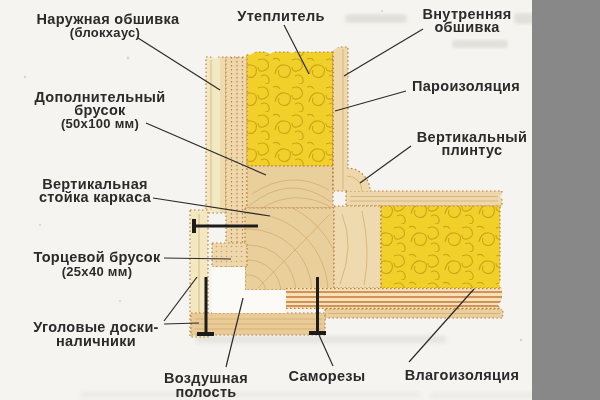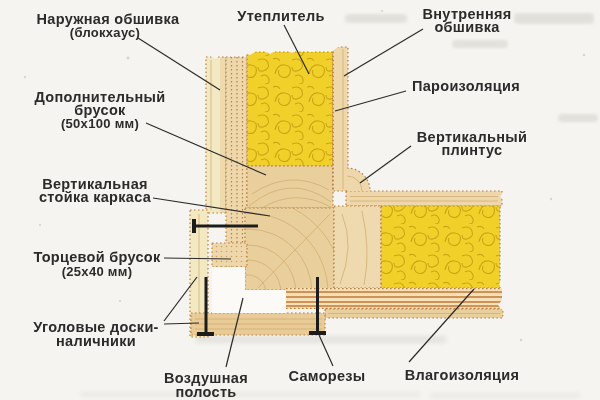--- a/index.html
+++ b/index.html
@@ -1,16 +1,16 @@
 <!DOCTYPE html>
 <html style="--bg: #f5f4f0; --ink: #2b2b2b; --yellow: #f2d02a; --yellow_line: #c49d10; --wood_light: #f2e8c2; --wood: #eed8ab; --wood_deep: #e9cf9c; --grain: #d2ab6e; --dot_border: #b97f44; --stripe_orange: #d49157; --stripe_light: #f5e2b8; --cavity_white: #fbfaf6; --screw: #1c1c1c; --smudge: #d7d4cd;"><head>
 <meta charset="utf-8">
 <style>
   html,body{margin:0;padding:0;background:#888;}
-  #stage{width:600px;height:400px;position:relative;overflow:hidden;background:var(--bg,#f5f4f0);}
+  #stage{width:532px;height:400px;position:relative;overflow:hidden;background:var(--bg,#f5f4f0);}
   svg{display:block;}
   .lbl{font-family:"Liberation Sans","DejaVu Sans",sans-serif;font-weight:bold;font-size:14.5px;fill:var(--ink,#2b2b2b);letter-spacing:.3px;text-anchor:middle;}
   .lbl-sm{font-size:13px;}
   .ptr{stroke:var(--ink,#2b2b2b);stroke-width:1.2;fill:none;}
   .dotted{fill:none;stroke:var(--dot_border,#b97f44);stroke-width:1.2;stroke-dasharray:1.6 2.4;}
   .grain{fill:none;stroke:var(--grain,#d2ab6e);stroke-width:1;opacity:.75;}
 </style>
 </head>
 <body>
 

